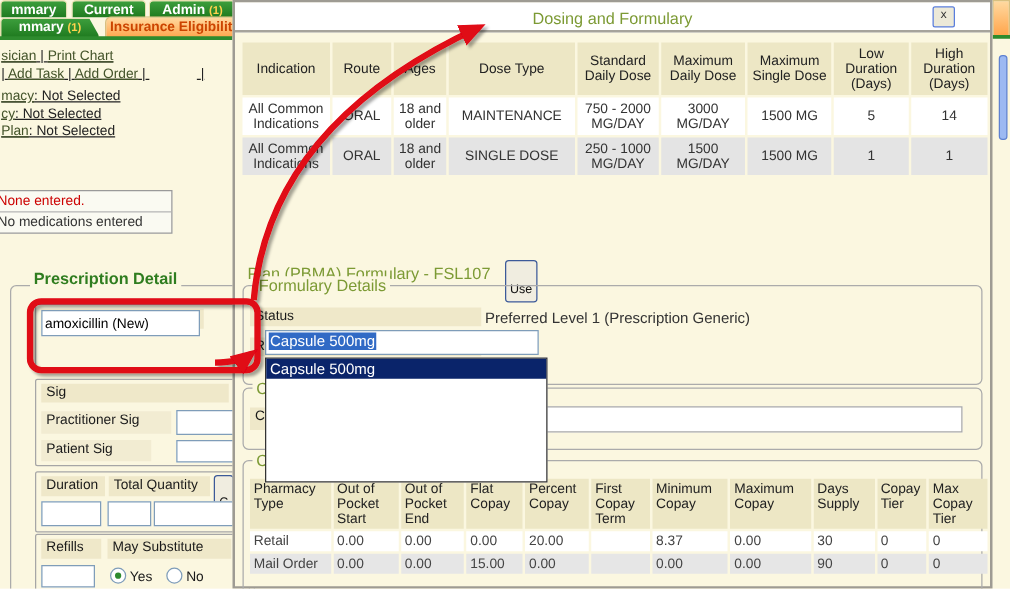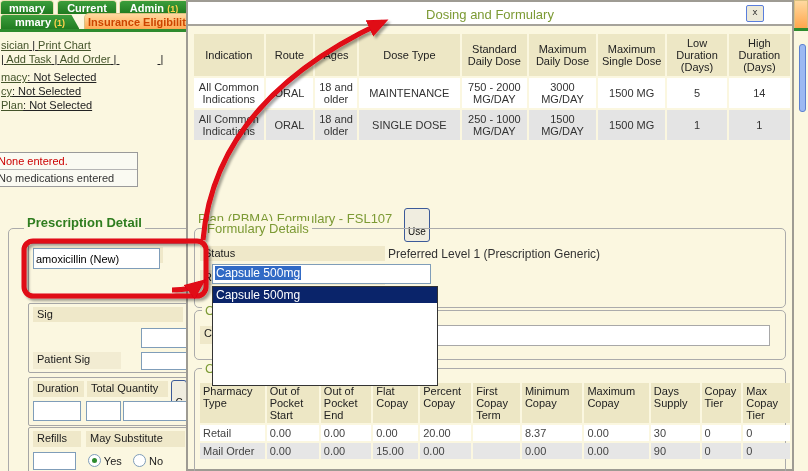--- a/index.html
+++ b/index.html
@@ -130,20 +130,21 @@
 
   <div class="abs fs" style="left:8px;top:228px;width:196px;height:250px;"></div>
   <div class="abs legend big" style="left:24px;top:215px;">Prescription Detail</div>
 
   <div class="abs grp" style="left:28px;top:243px;width:172px;height:52px;"></div>
   <div class="abs cell" style="left:33px;top:247px;width:130px;height:16px;">Medication</div>
   <input class="abs inp" style="left: 33px; top: 248px; width: 127px; height: 21px;" value="amoxicillin (New)">
 
   <div class="abs grp" style="left:28px;top:303px;width:172px;height:70px;"></div>
   <div class="abs cell" style="left:33px;top:307px;width:150px;height:15px;">Sig</div>
+  <div class="abs cell" style="left:33px;top:329px;width:104px;height:18px;background:#F2ECD2;">Practitioner Sig</div>
   <input class="abs inp" style="left: 141px; top: 328px; width: 56px; height: 20px;">
   <div class="abs cell" style="left:33px;top:352px;width:88px;height:17px;background:#F2ECD2;">Patient Sig</div>
   <input class="abs inp" style="left: 141px; top: 352px; width: 56px; height: 18px;">
 
   <div class="abs grp" style="left:28px;top:377px;width:172px;height:49px;"></div>
   <div class="abs cell" style="left:33px;top:381px;width:51px;height:16px;">Duration</div>
   <div class="abs cell" style="left:87px;top:381px;width:81px;height:16px;">Total Quantity</div>
   <div class="abs minibtn" style="left:171px;top:380px;width:16px;height:15px;">C</div>
   <input class="abs inp" style="left: 33px; top: 401px; width: 48px; height: 20px;">
   <input class="abs inp" style="left: 86px; top: 401px; width: 35px; height: 20px;">

